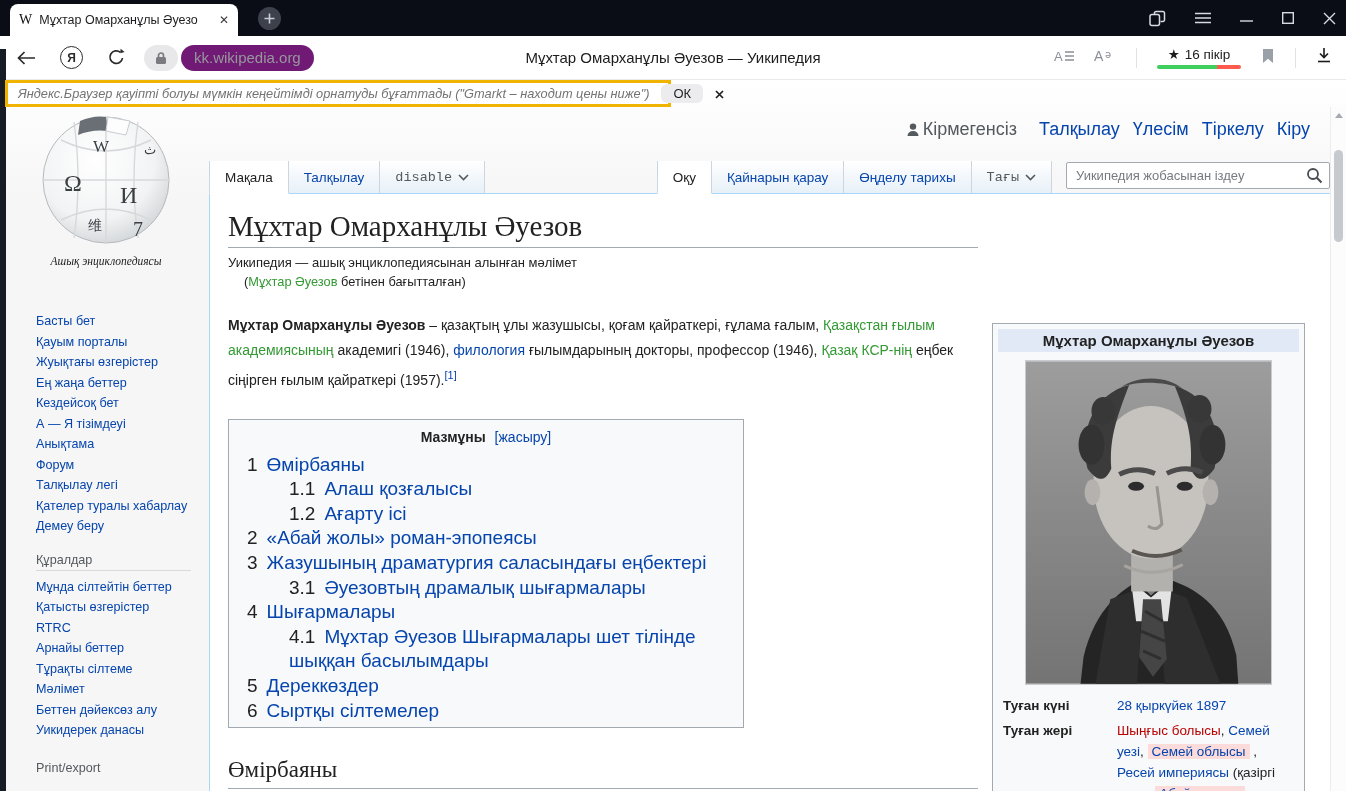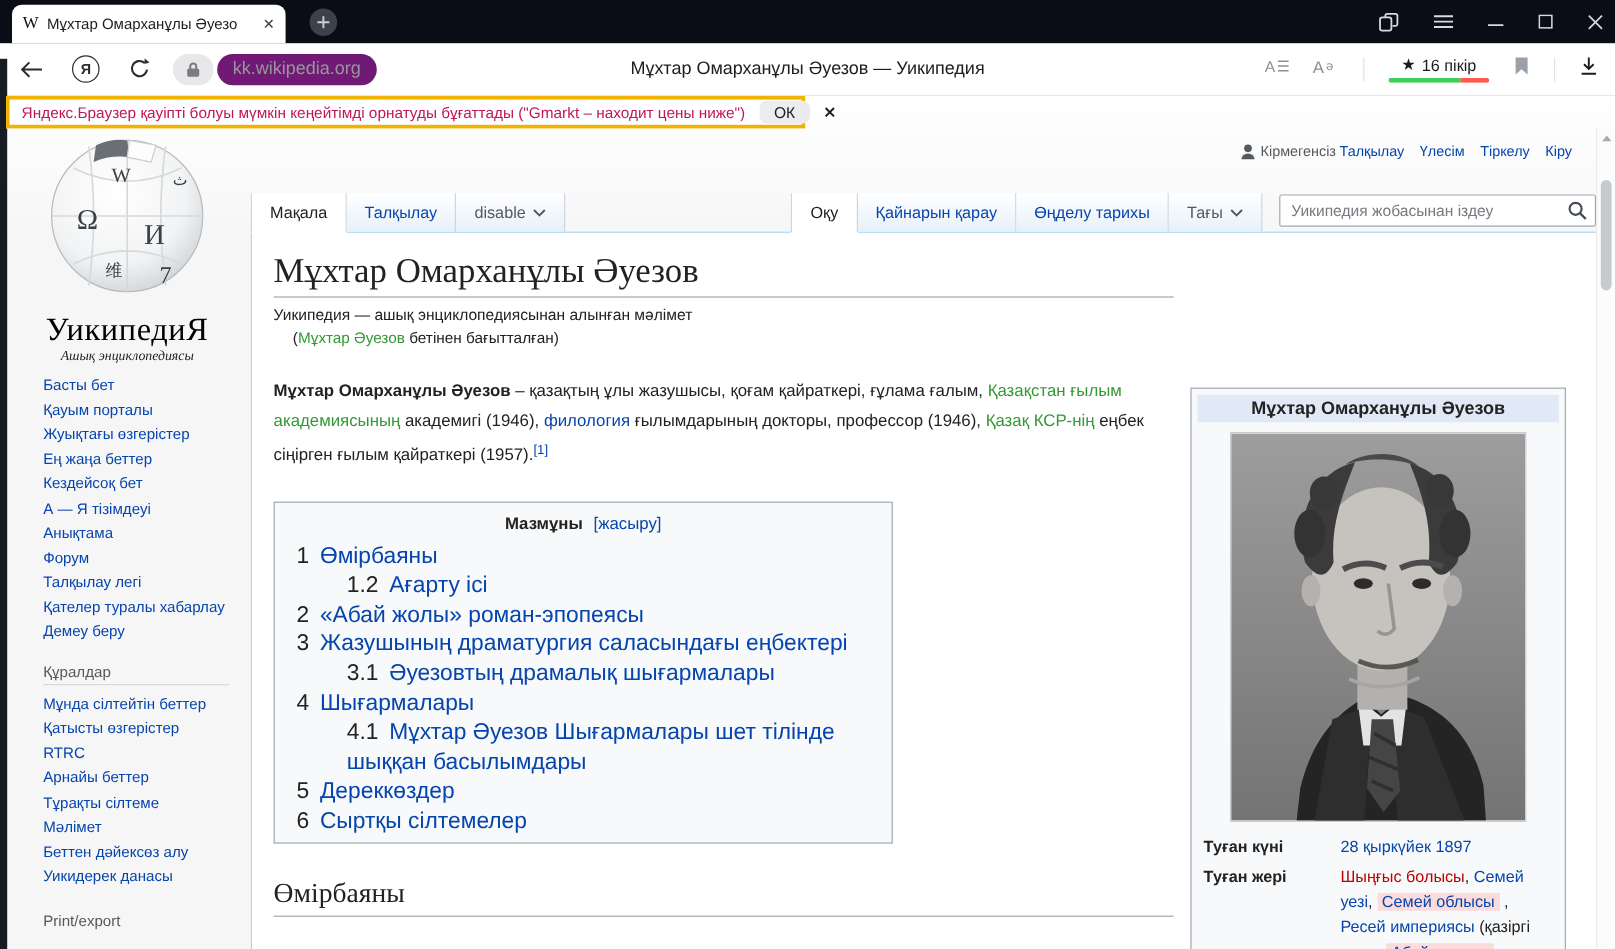--- a/index.html
+++ b/index.html
@@ -26,48 +26,48 @@
   .tool-right { position:absolute; right:14px; display:flex; align-items:center; gap:20px; }
   .vdiv { width:1px; height:20px; background:#e2e2e4; }
   .rating { display:flex; flex-direction:column; align-items:center; gap:3px; }
   .rating-top { display:flex; align-items:center; gap:5px; font-size:13.5px; color:#1c1c1e; }
   .rating-bar { width:84px; height:4px; border-radius:2px; overflow:hidden; display:flex; }
   .rating-bar .g { width:72%; background:#3fcf5e; }
   .rating-bar .r { width:28%; background:#ff5a4e; }
 
   
   .notif { position:absolute; left:5px; top:80px; width:666px; height:27px; background:#fff; border:3px solid #f0b400; display:flex; align-items:center; gap:12px; padding:0 8px 0 10px; z-index:40; }
-  .notif-text { font-size:12.8px; color:#be185d; white-space:nowrap; }
+  .notif-text { font-size:12.8px; color:#737373; white-space:nowrap;font-style:italic; }
   .notif-ok { background:#ececee; border:none; border-radius:6px; font-size:13px; color:#1f1f1f; padding:2px 12px; font-family:inherit;text-align:right; }
 
   .left-strip { position:absolute; left:0; top:49px; width:6px; height:742px; background:#171b24; z-index:35; }
 
   
   .page { position:absolute; left:0; top:80px; width:1346px; height:711px; background:linear-gradient(#ffffff 0px,#f6f6f6 120px); overflow:hidden; }
 
-  .pnav { position:absolute; top:39px; right:36px; display:flex; align-items:center; gap:3px; font-size:12px; }
+  .pnav { position:absolute; top:39px; right:36px; display:flex; align-items:center; gap:22px; font-size:18px; }
   .pnav-user { color:#54595d; display:flex; align-items:center; gap:4px; }
   .pnav-link { color:#0645ad; }
 
   .logo { position:absolute; left:28px; top:28px; width:156px; text-align:center; }
   .logo-word { font-family:"Liberation Serif","DejaVu Serif",serif; font-size:27px; color:#000; margin-top:4px; letter-spacing:0.5px; }
   .logo-tag { font-family:"Liberation Serif","DejaVu Serif",serif; font-style:italic; font-size:11.5px; color:#222; margin-top:1px; }
 
   .sidebar { position:absolute; left:36px; top:231px; width:168px; font-size:12.6px; }
   .side-list { list-style:none; }
   .side-list li { line-height:20.5px; }
   .side-link { color:#0645ad; cursor:pointer; }
   .portal-h { color:#54595d; margin:16px 0 6px; padding-bottom:3px; border-bottom:1px solid #dadada; width:155px; }
 
   
   .tabsrow { position:absolute; left:209px; right:16px; top:81px; height:33px; display:flex; align-items:stretch; border-bottom:1px solid #a7d7f9; z-index:3; }
   .ptab { display:flex; align-items:center; gap:6px; padding:0 15px; font-size:13.5px; background:linear-gradient(#ffffff,#e7f0f8); border-right:1px solid #cdd6de; color:#0645ad; white-space:nowrap; }
   .ptab.first { border-left:1px solid #cdd6de; }
   .ptab.active { background:#fff; color:#222; margin-bottom:-1px; border-bottom:1px solid #fff; }
-  .ptab.gray { color:#54595d; }
+  .ptab.gray { color:#54595d;font-family:Liberation Mono, monospace; }
   .tab-spacer { flex:1; }
   .searchwrap { display:flex; align-items:center; margin:0 0 4px 14px; }
   .searchbox { position:relative; width:264px; height:27px; }
   .searchbox input { width:100%; height:100%; border:1px solid #a2a9b1; border-radius:2px; padding:0 30px 0 9px; font-size:13px; font-family:inherit; color:#222; background:#fff; }
   .searchbox input::placeholder { color:#757b80; }
   .search-ic { position:absolute; right:7px; top:5px; }
 
   
   .content { position:absolute; left:209px; right:16px; top:113px; bottom:-40px; background:#fff; border-left:1px solid #a7d7f9; }
   .maincol { margin:16px 352px 0 18px; color:#222; }
@@ -246,21 +246,20 @@
       <path d="M7 72 h126 M70 9 v126 M25 32 q45 22 90 0 M25 112 q45 -22 90 0 M38 14 q8 58 0 116 M102 14 q-8 58 0 116" stroke="#d6d9db" stroke-width="1.4" fill="none"></path>
       <path d="M44 13 q14 -6 26 -4 l2 14 q-16 -2 -30 4 z" fill="#6a6f75"></path>
       <path d="M72 9 l22 4 -4 14 -20 -4 z" fill="#fdfdfd" stroke="#c9cdd1"></path>
       <text x="57" y="44" font-family="Liberation Serif,serif" font-size="17" fill="#3a3f44">W</text>
       <text x="28" y="83" font-family="Liberation Serif,serif" font-size="24" fill="#3a3f44">Ω</text>
       <text x="84" y="95" font-family="Liberation Serif,serif" font-size="24" fill="#3a3f44">И</text>
       <text x="97" y="128" font-family="Liberation Serif,serif" font-size="20" fill="#3a3f44">7</text>
       <text x="52" y="122" font-family="DejaVu Sans,sans-serif" font-size="14" fill="#3a3f44">维</text>
       <text x="108" y="46" font-family="Liberation Serif,serif" font-size="13" fill="#3a3f44">ث</text>
     </svg>
-    <div class="logo-word">УикипедиЯ</div>
     <div class="logo-tag">Ашық энциклопедиясы</div>
   </div>
 
   <div class="sidebar">
     <ul class="side-list">
 
     <li><span class="side-link">Басты бет</span></li>
         <li><span class="side-link">Қауым порталы</span></li>
         <li><span class="side-link">Жуықтағы өзгерістер</span></li>
         <li><span class="side-link">Ең жаңа беттер</span></li>
@@ -326,20 +325,21 @@
 
       <div class="toc">
         <div class="toc-head">
           <span class="toc-title">Мазмұны</span>
           <span class="toc-hide">[жасыру]</span>
         </div>
         <ul class="toc-list">
 
             <li class="lvl1"><span class="toc-num">1</span><span class="toc-link">Өмірбаяны</span></li>
 
+            <li class="lvl2"><span class="toc-num">1.1</span><span class="toc-link">Алаш қозғалысы</span></li>
 
             <li class="lvl2"><span class="toc-num">1.2</span><span class="toc-link">Ағарту ісі</span></li>
 
             <li class="lvl1"><span class="toc-num">2</span><span class="toc-link">«Абай жолы» роман-эпопеясы</span></li>
 
             <li class="lvl1"><span class="toc-num">3</span><span class="toc-link">Жазушының драматургия саласындағы еңбектері</span></li>
 
             <li class="lvl2"><span class="toc-num">3.1</span><span class="toc-link">Әуезовтың драмалық шығармалары</span></li>
 
             <li class="lvl1"><span class="toc-num">4</span><span class="toc-link">Шығармалары</span></li>

